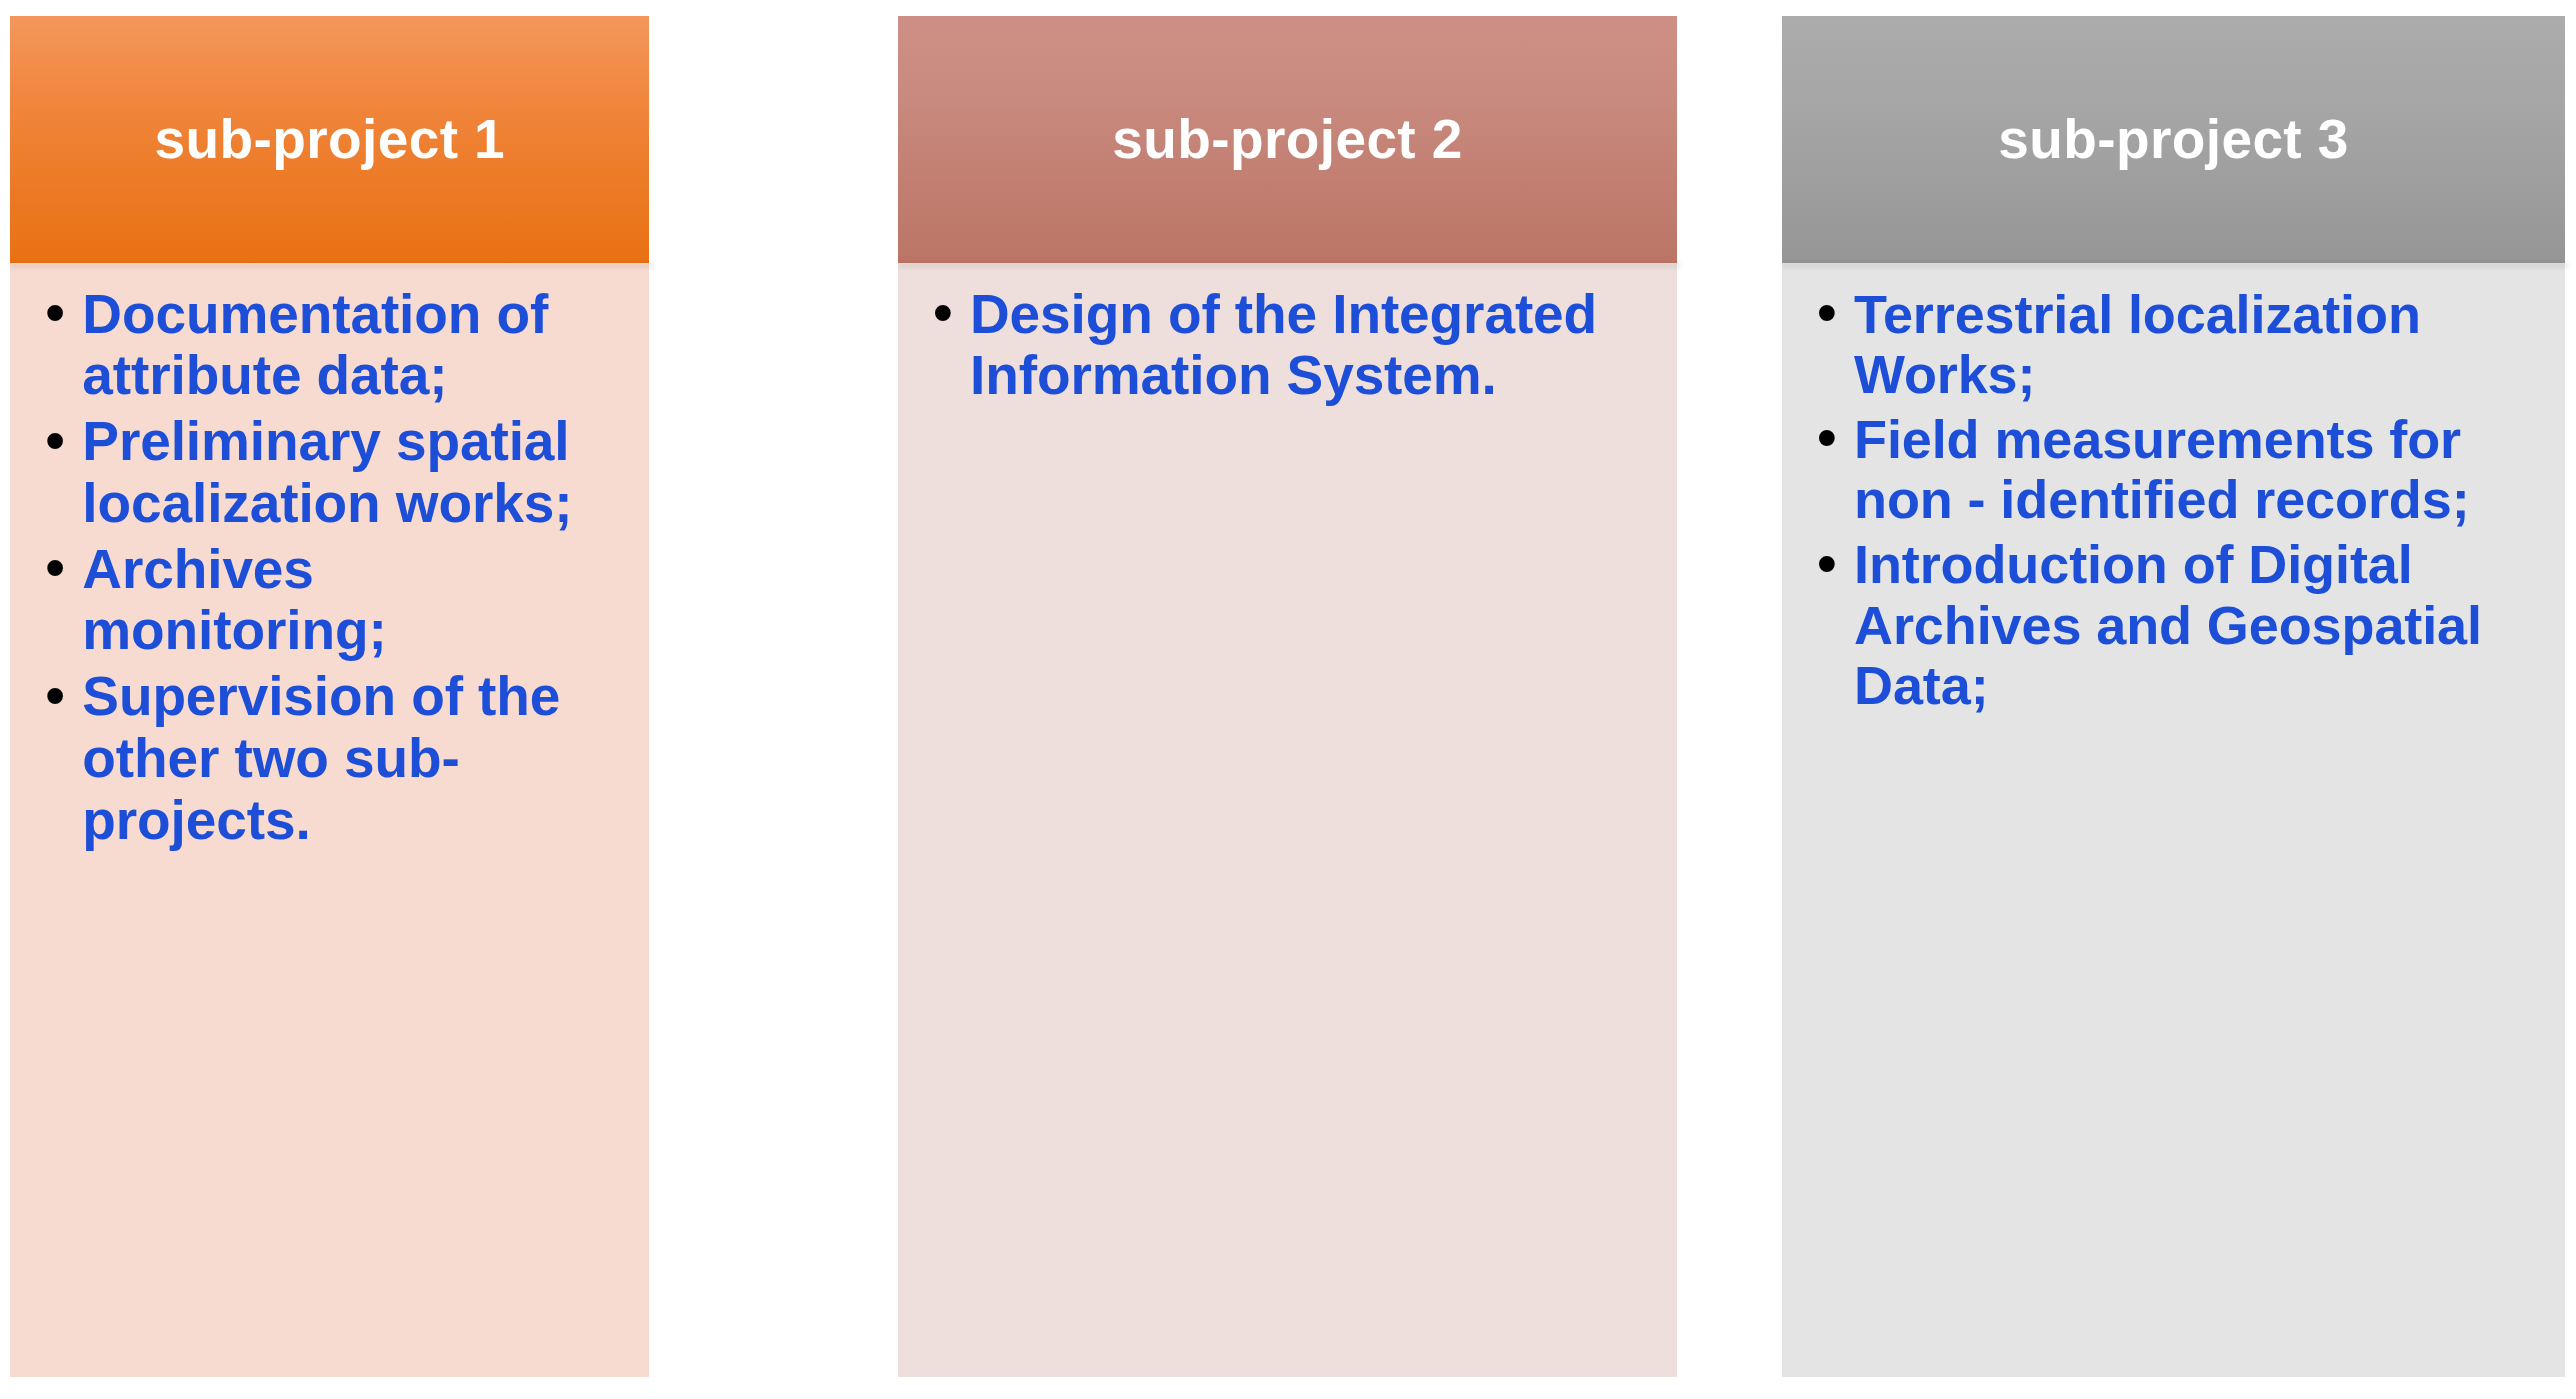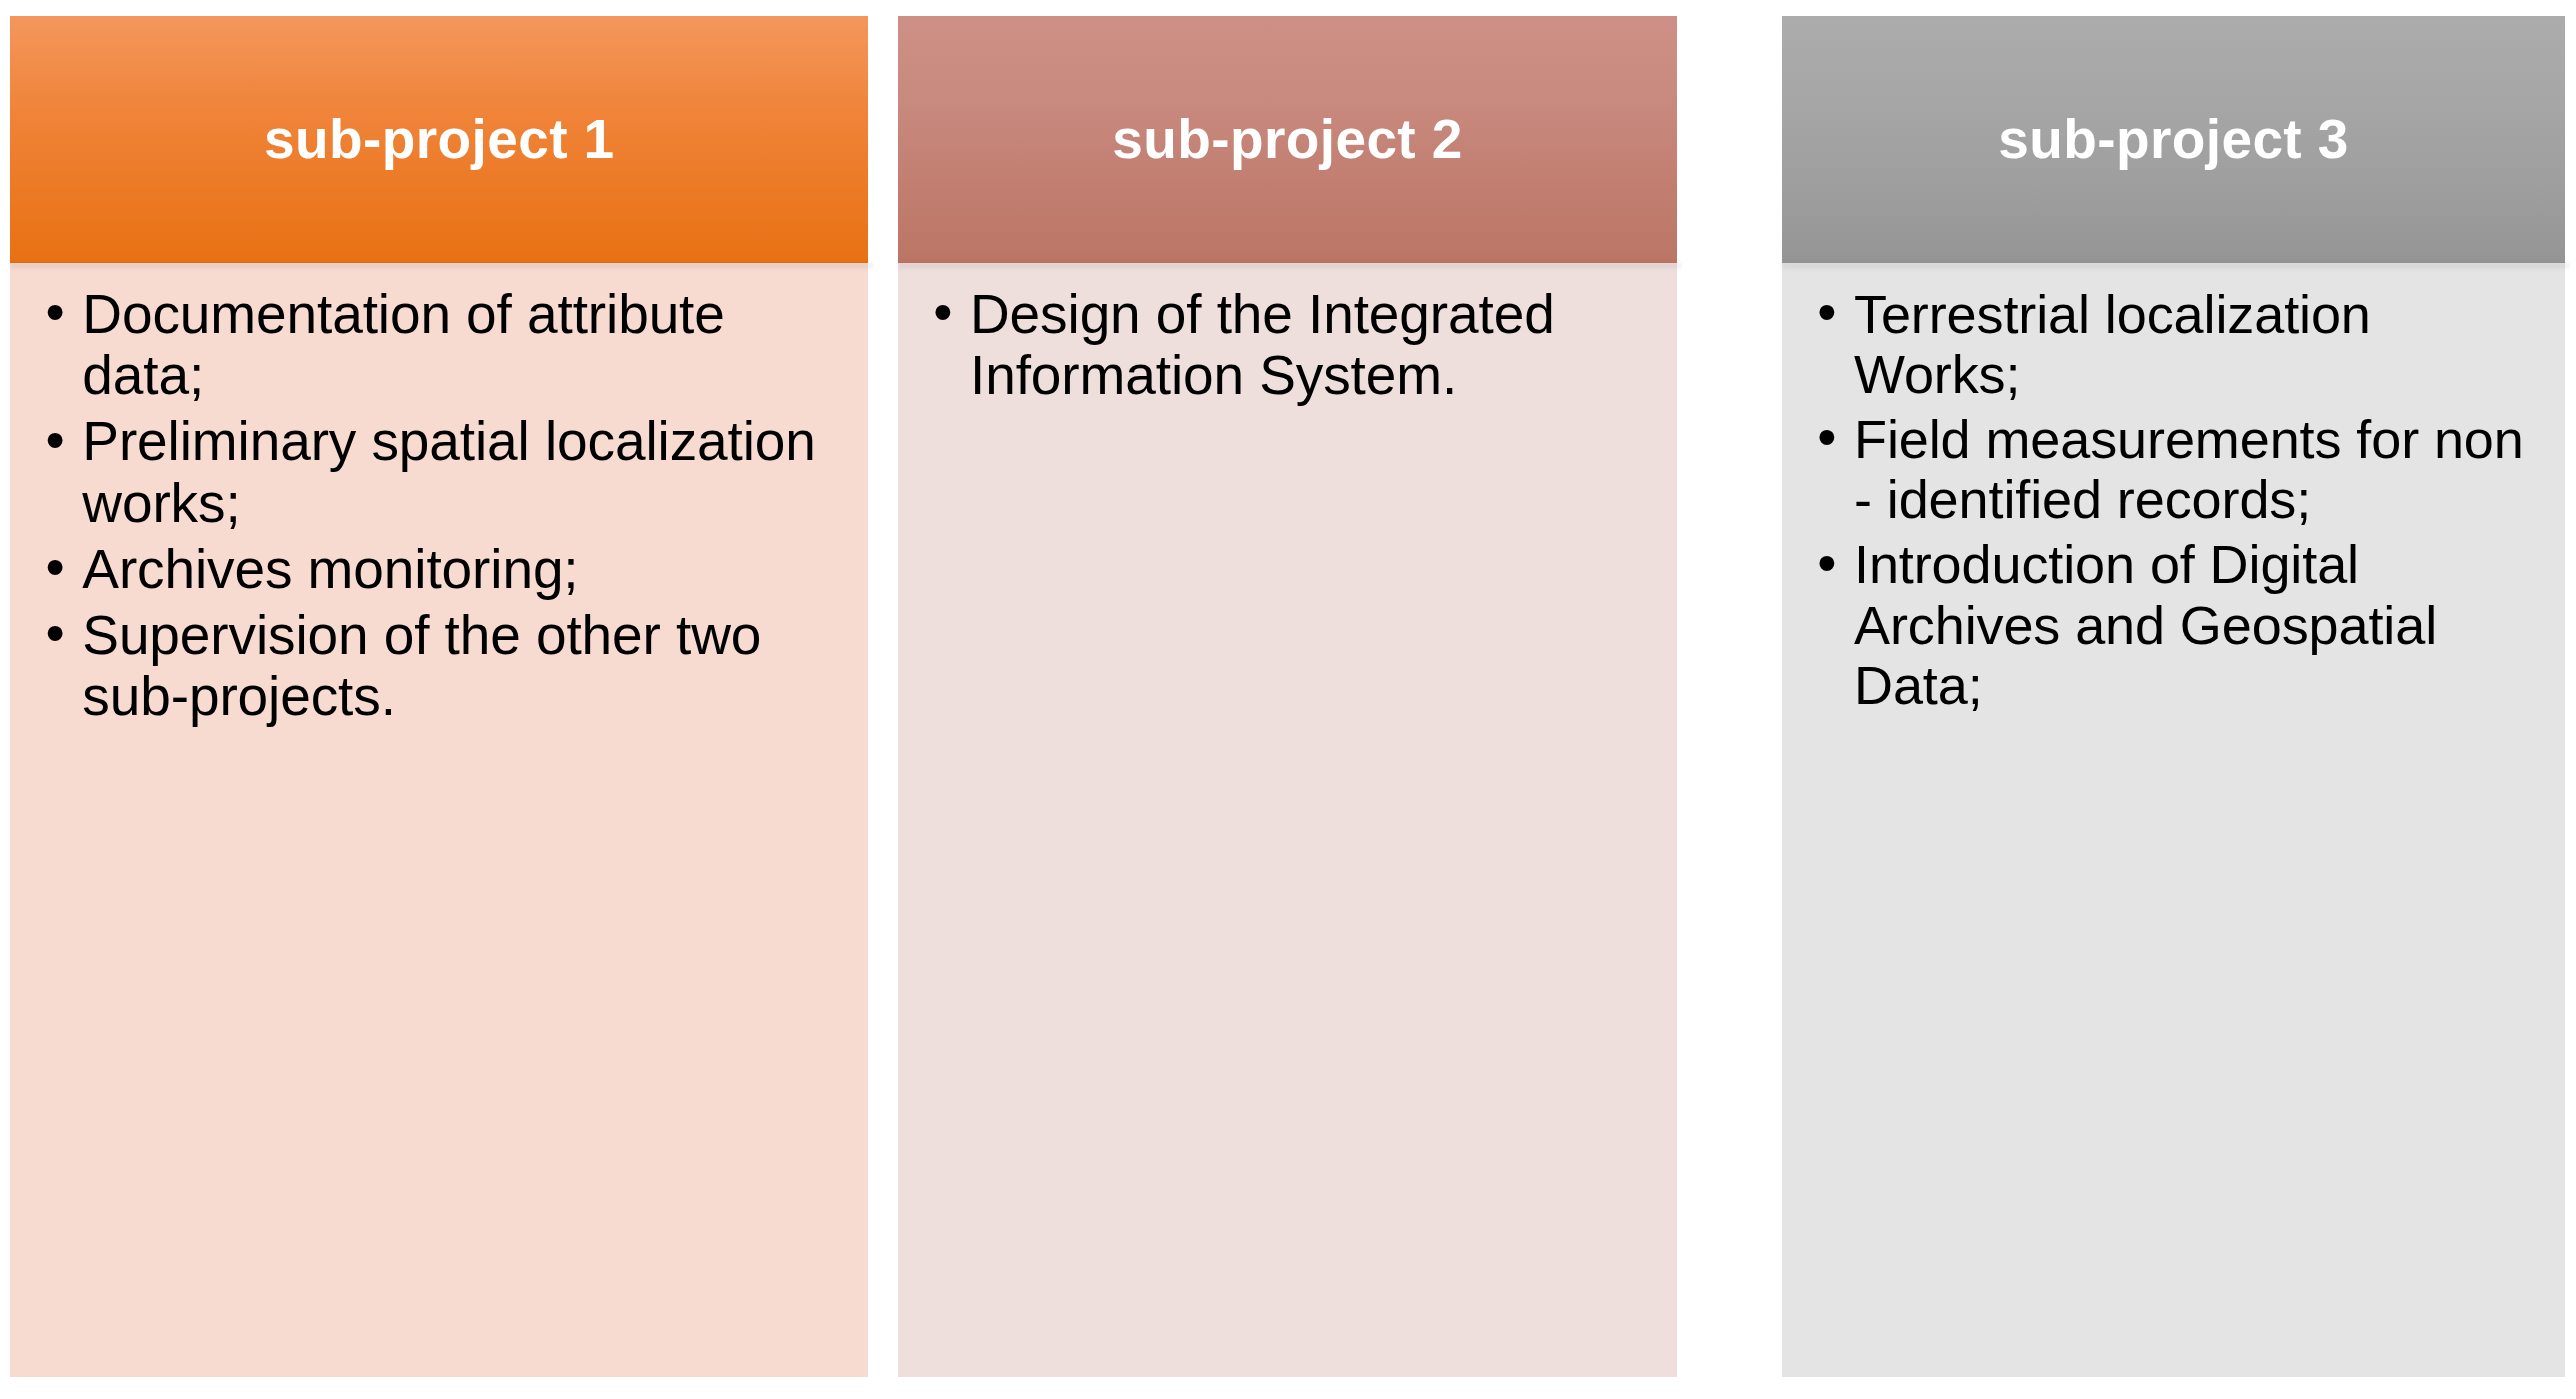--- a/index.html
+++ b/index.html
@@ -18,21 +18,21 @@
     width: 2576px;
     height: 1400px;
     background: #ffffff;
   }
   .column {
     position: absolute;
     top: 16px;
     display: flex;
     flex-direction: column;
   }
-  .col-1 { left: 10.3px;   width: 858px; border-radius: 9px; }
+  .col-1 { left: 10.3px;   width: 639px; border-radius: 9px; }
   .col-2 { left: 898px; width: 779px; }
   .col-3 { left: 1782px; width: 783px; }
 
   .col-header {
     height: 247px;
     flex: 0 0 247px;
     position: relative;
     display: flex;
     align-items: center;
     justify-content: center;
@@ -77,25 +77,26 @@
   .col-3 .col-body { background: #E4E4E4; }
 
   .bullets {
     list-style: none;
     margin: 0;
     padding: 0;
   }
   .bullet-item {
     position: relative;
     padding-left: 47px;
-    color: #000000;
+    color: #1d4ed8;
     font-size: 55px;
     line-height: 1.12;
     margin: 0 0 4.4px 0;
     letter-spacing: -0.1px;
+    font-weight: bold;
   }
   .bullet-item::before {
     content: "\2022";
     position: absolute;
     left: 10.3px;
     top: -1.5px;
     font-size: 55px;
     line-height: 1.12;
     color: #000000;
   }

